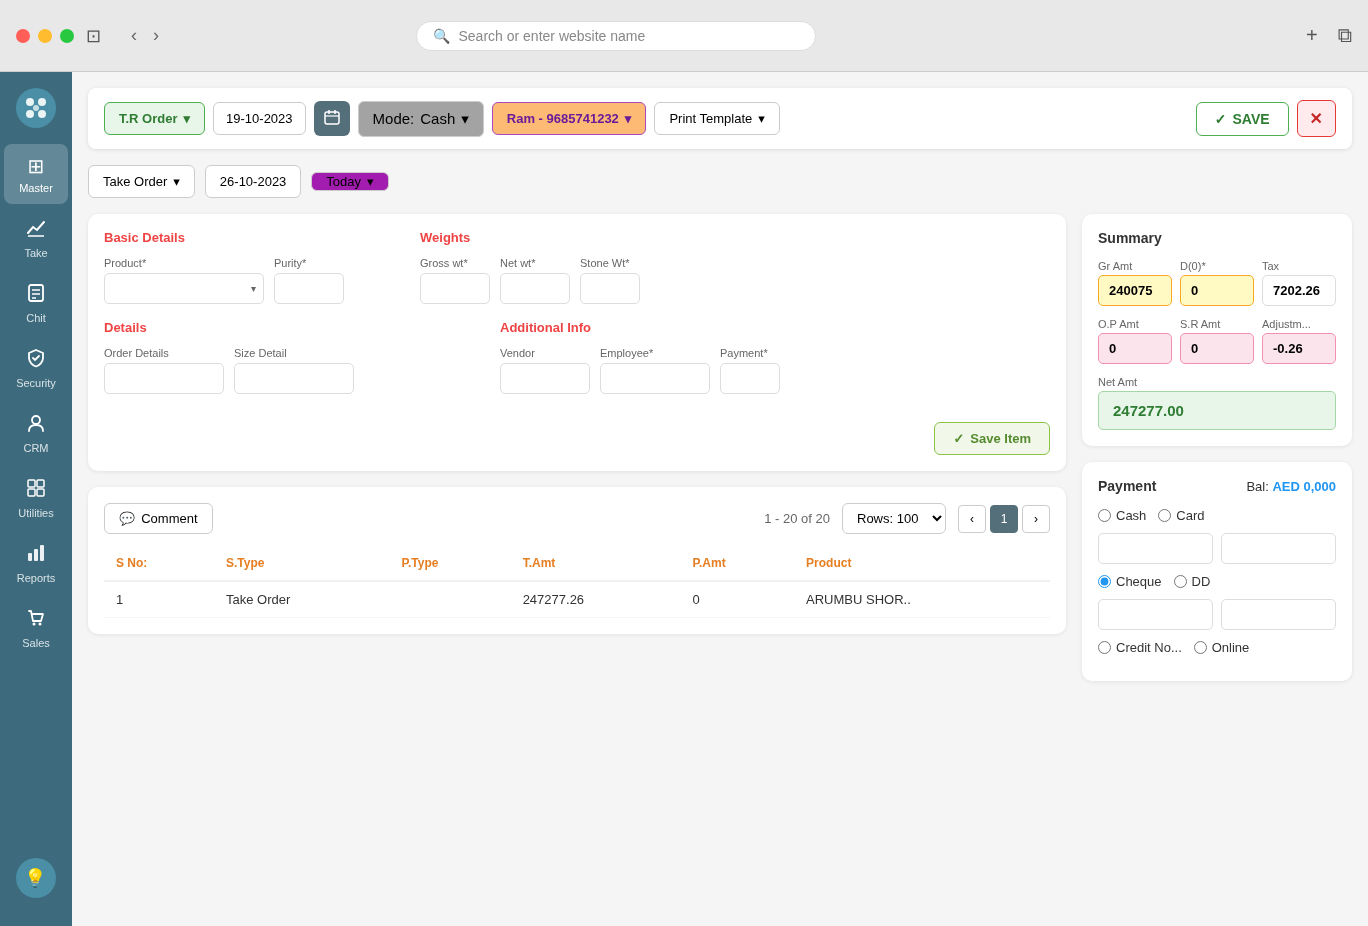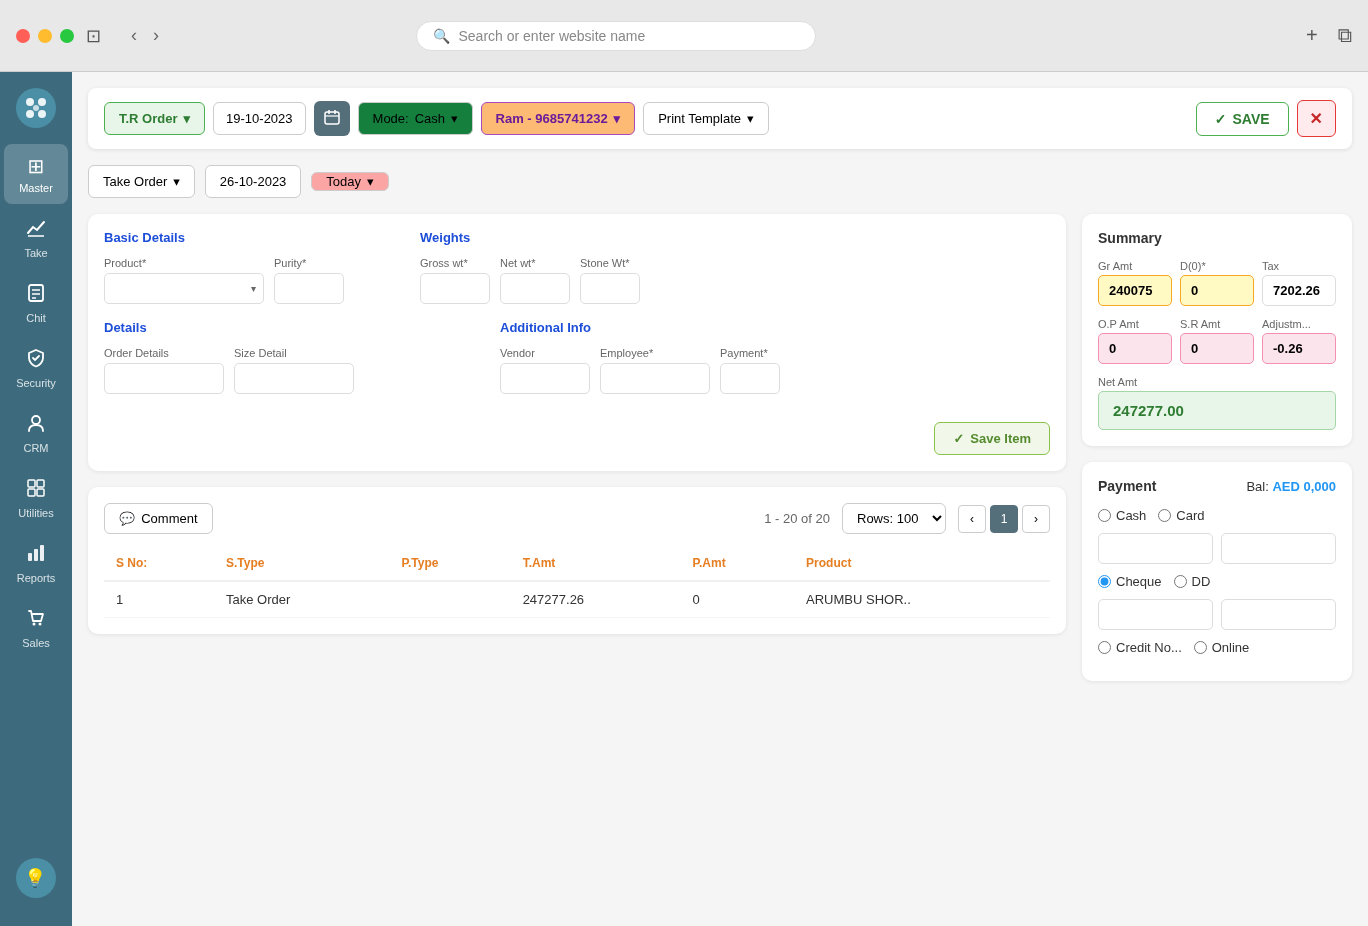--- a/index.html
+++ b/index.html
@@ -74,22 +74,22 @@
     .btn-date {
       background: white; border: 1.5px solid #ccc; padding: 8px 12px;
       border-radius: 6px; font-size: 13px; cursor: pointer;
       display: flex; align-items: center; gap: 6px;
     }
     .btn-calendar {
       background: #546e7a; color: white; border: none; padding: 8px 10px;
       border-radius: 6px; cursor: pointer; font-size: 14px;
     }
     .btn-mode {
-      background: #15803d; border: 1.5px solid #ccc; padding: 8px 14px;
-      border-radius: 6px; font-size: 13px; cursor: pointer;
+      background: #a3a3a3; border: 1.5px solid #ccc; padding: 8px 14px;
+      border-radius: 6px; font-size: 15px; cursor: pointer;
       display: flex; align-items: center; gap: 6px;
     }
     .btn-customer {
       background: #fdba74; border: 1.5px solid #ab47bc; color: #6a1b9a;
       padding: 8px 14px; border-radius: 6px; font-size: 13px; font-weight: 600;
       cursor: pointer; display: flex; align-items: center; gap: 6px;
     }
     .btn-print {
       background: white; border: 1.5px solid #ccc; padding: 8px 14px;
       border-radius: 6px; font-size: 13px; cursor: pointer;
@@ -114,38 +114,38 @@
     .btn-take-order {
       background: white; border: 1.5px solid #ccc; padding: 8px 14px;
       border-radius: 6px; font-size: 13px; cursor: pointer;
       display: flex; align-items: center; gap: 6px;
     }
     .btn-sub-date {
       background: white; border: 1.5px solid #ccc; padding: 8px 14px;
       border-radius: 6px; font-size: 13px;
     }
     .btn-today {
-      background: #fca5a5; border: 1.5px solid #ccc; padding: 1px 14px;
+      background: #a21caf; border: 1.5px solid #ccc; padding: 1px 14px;
       border-radius: 6px; font-size: 13px; cursor: pointer;
       display: flex; align-items: center; gap: 6px;
     }
 
     
     .content-grid { display: flex; gap: 16px; }
     .left-panel { flex: 1; }
     .right-panel { width: 270px; }
 
     
     .card {
       background: white; border-radius: 10px; padding: 16px;
       box-shadow: 0 1px 4px rgba(0,0,0,0.08); margin-bottom: 16px;
     }
 
     
-    .section-title { font-size: 13px; font-weight: 600; color: #1d4ed8; margin-bottom: 12px; }
+    .section-title { font-size: 13px; font-weight: 600; color: #ef4444; margin-bottom: 12px; }
     .form-row { display: flex; gap: 10px; align-items: flex-end; flex-wrap: wrap; }
     .form-group { display: flex; flex-direction: column; gap: 4px; }
     .form-label { font-size: 11px; color: #666; font-weight: 500; }
     .form-input {
       border: 1px solid #ddd; border-radius: 5px; padding: 7px 10px;
       font-size: 13px; color: #333; background: white; outline: none;
     }
 
     
     .select-wrap { position: relative; display: inline-flex; align-items: center; }

